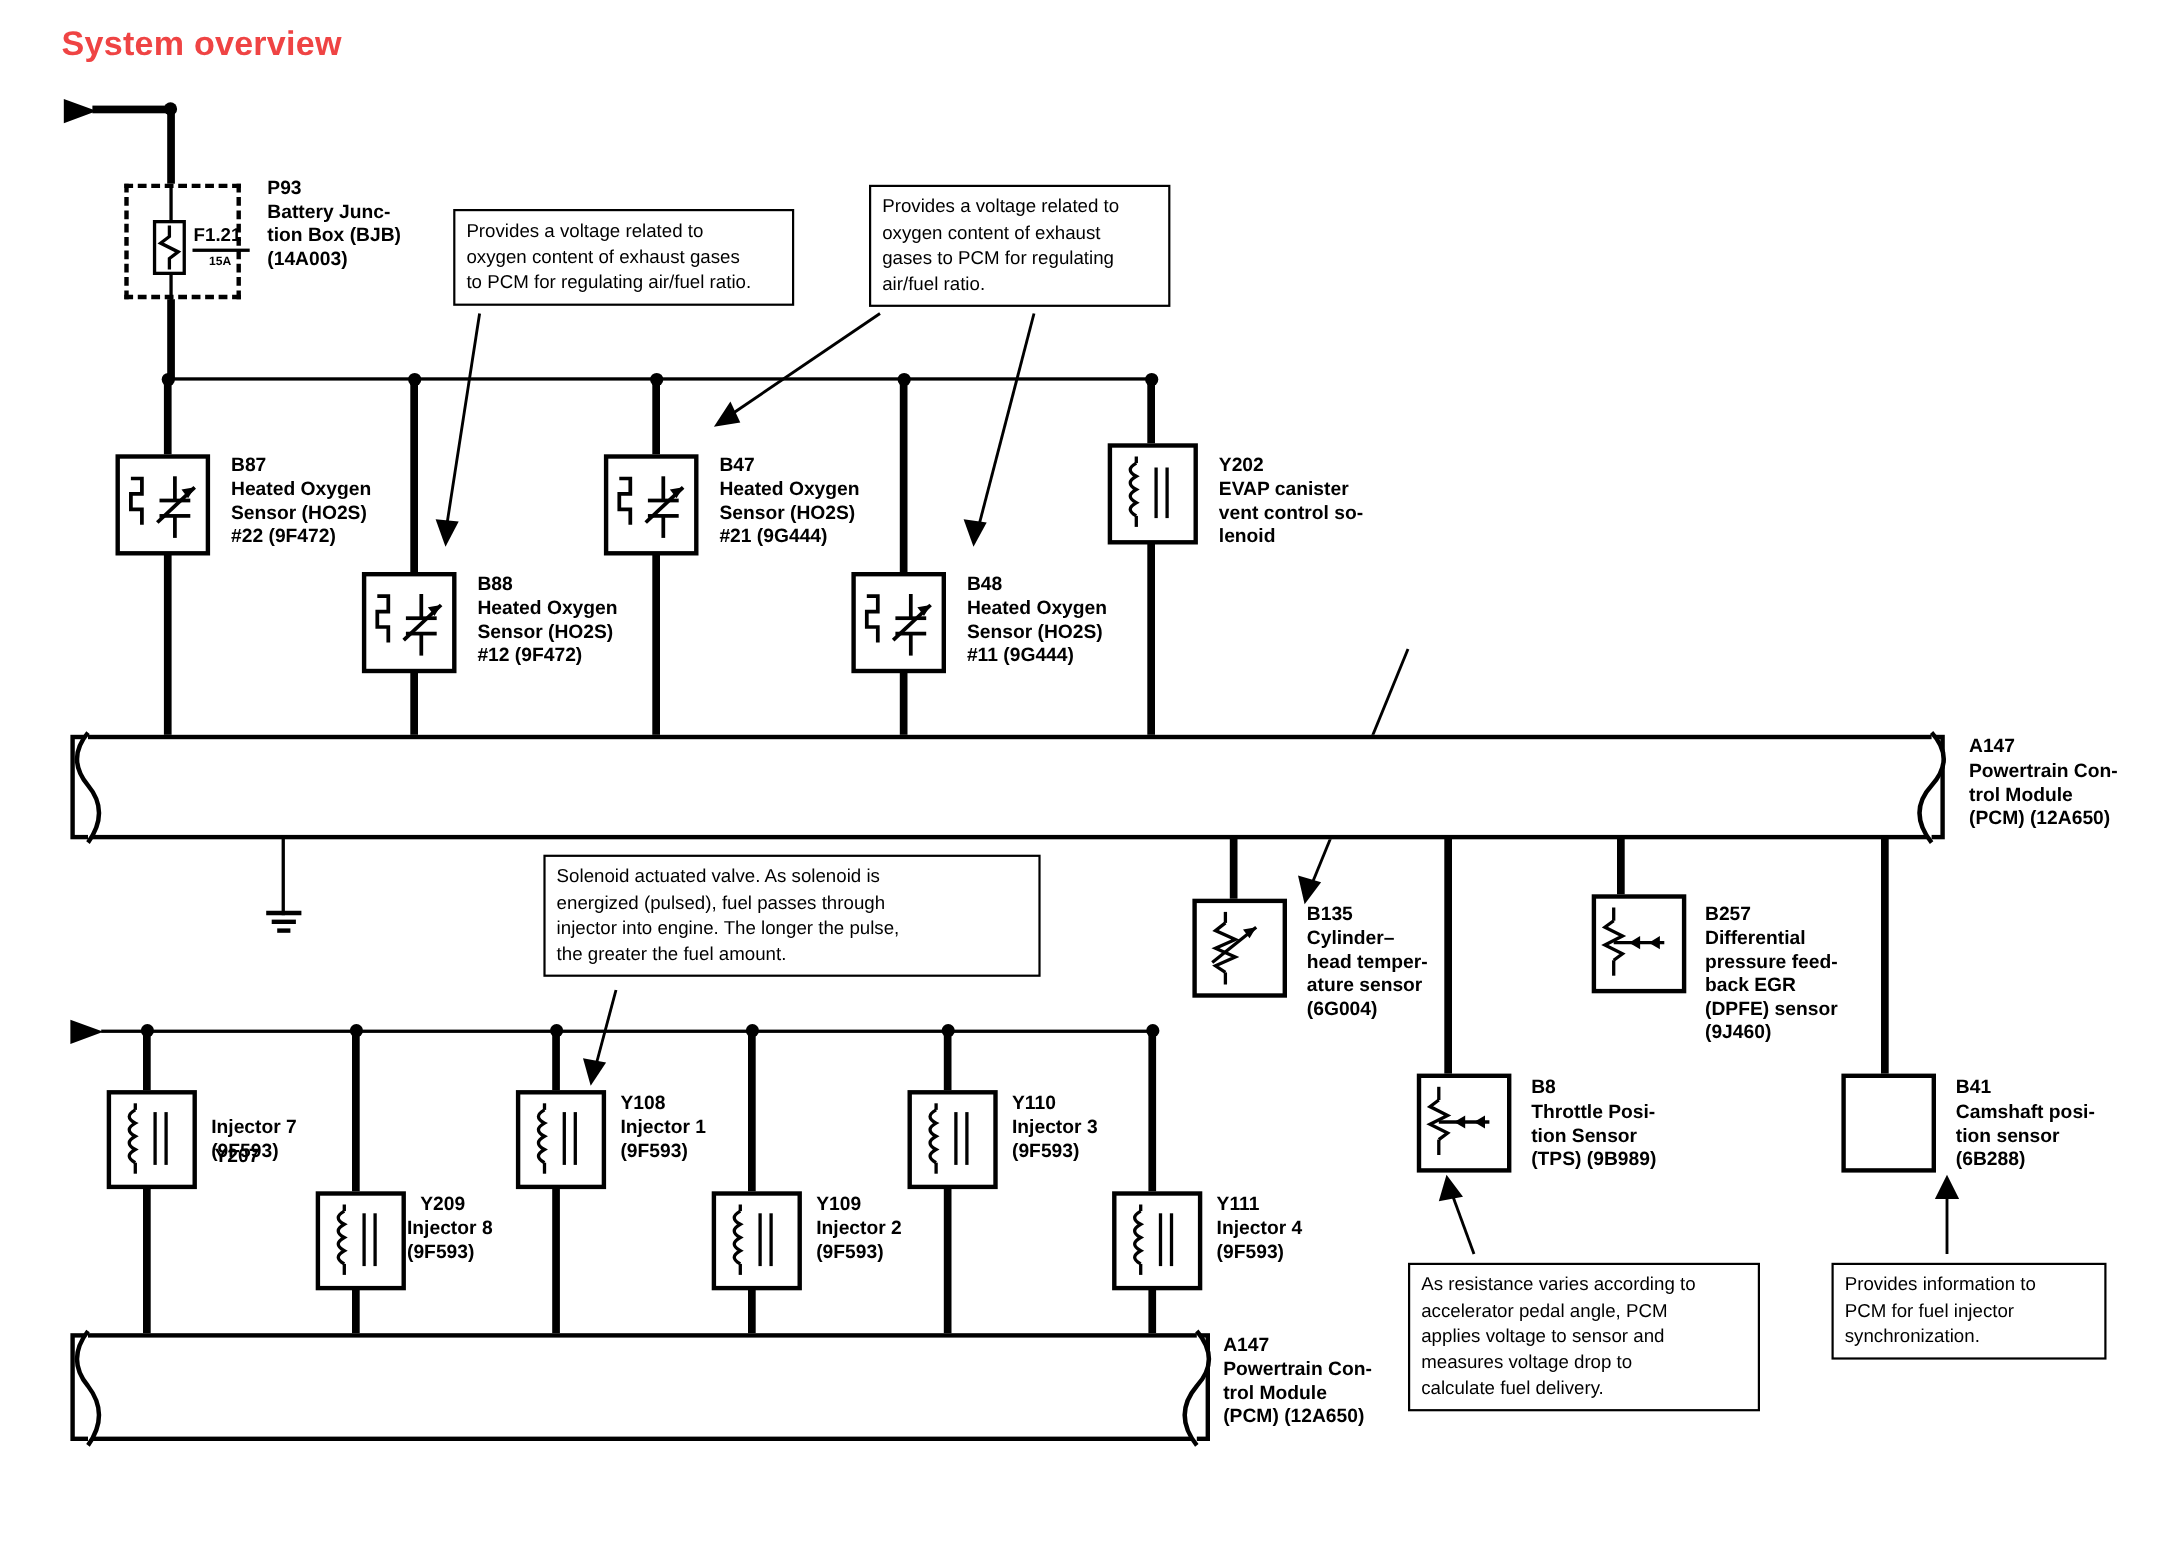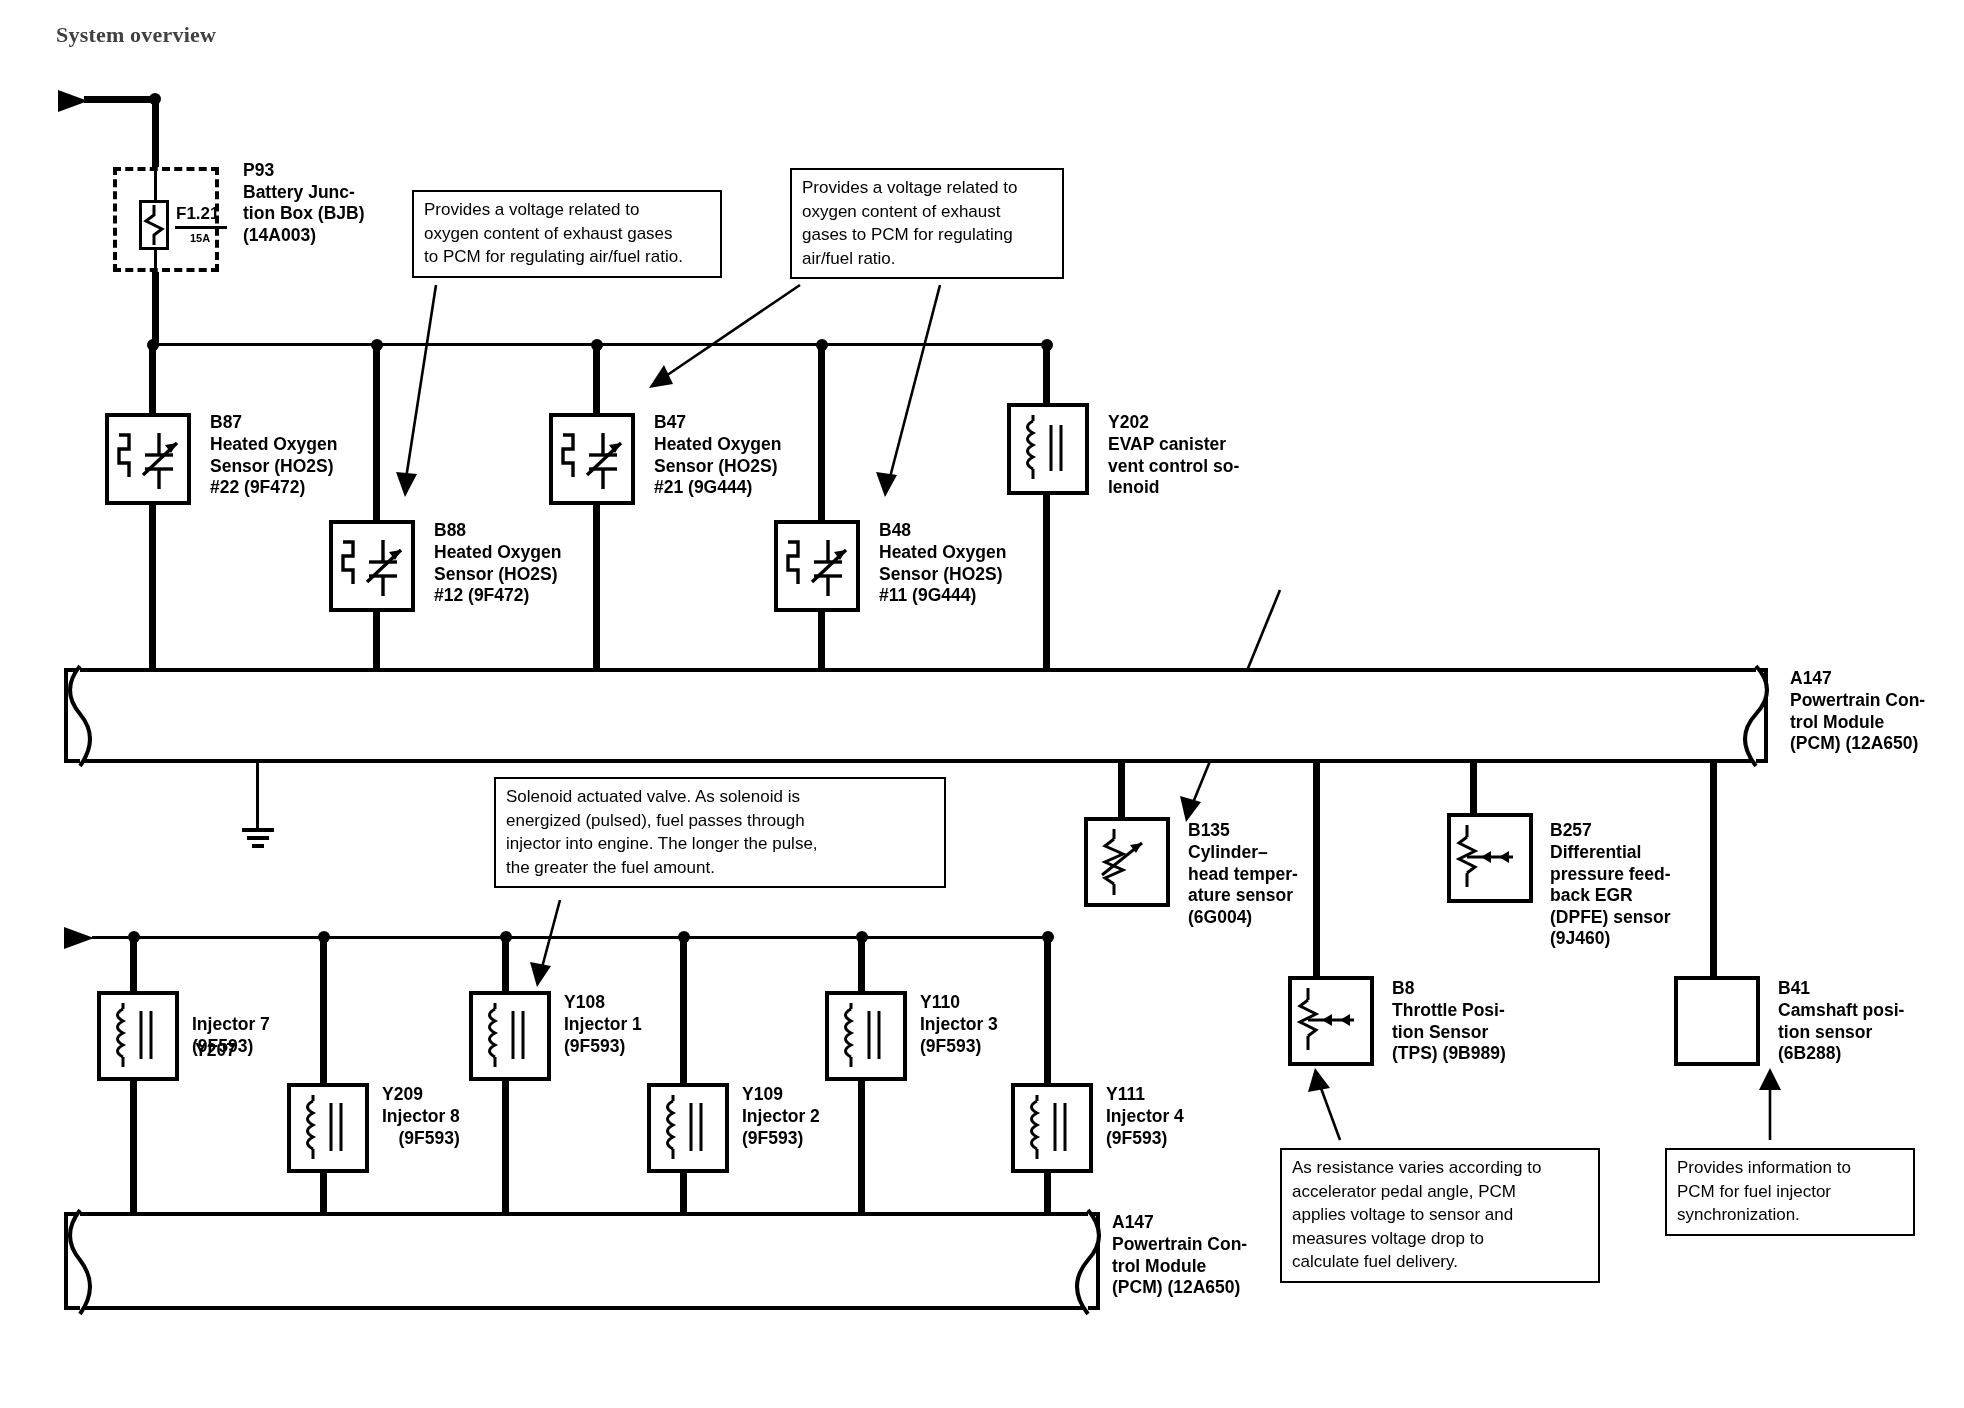--- a/index.html
+++ b/index.html
@@ -1,19 +1,19 @@
 <!DOCTYPE html>
 <html><head>
 <meta charset="utf-8">
 <style>
   html,body{margin:0;padding:0;background:#fff;}
   body{font-family:"Liberation Sans",sans-serif;-webkit-font-smoothing:none;}
   #sheet{position:relative;width:1964px;height:1408px;background:#fff;overflow:hidden;}
 
-  .ttl{position:absolute;font-weight:bold;font-size:22px;color:#404040;letter-spacing:.2px;font-family:Liberation Serif, serif;}
+  .ttl{position:absolute;font-weight:bold;font-size:31px;color:#ef4444;letter-spacing:.2px;}
 
   
   .abs{position:absolute;}
   .lbl{position:absolute;font-weight:bold;font-size:17.5px;line-height:21.5px;color:#000;white-space:pre;}
   .note{position:absolute;border:2.5px solid #000;background:#fff;
         font-size:17px;line-height:23.5px;color:#000;padding:6px 9px 7px 10px;
         font-weight:400;white-space:pre-line;box-sizing:border-box;}
 
   
   .wv{position:absolute;background:#000;width:7px;}
@@ -339,21 +339,21 @@
     <svg width="74" height="82">
       <path d="M22,14 q-11,6 0,12 q-11,6 0,12 q-11,6 0,12 q-11,6 0,12" stroke="#000" stroke-width="3" fill="none"></path>
       <line x1="22" y1="8" x2="22" y2="14" stroke="#000" stroke-width="3"></line>
       <line x1="22" y1="62" x2="22" y2="72" stroke="#000" stroke-width="3"></line>
       <line x1="40" y1="16" x2="40" y2="64" stroke="#000" stroke-width="3"></line>
       <line x1="50" y1="16" x2="50" y2="64" stroke="#000" stroke-width="3"></line>
     </svg>
   </div>
   <div class="wv" style="left:320px;top:1170px;height:48px;"></div>
   <div class="lbl" style="left:382px;top:1084px;">Y209</div>
-  <div class="lbl" style="left:382px;top:1106px;text-align:right;">Injector 8
+  <div class="lbl" style="left:370px;top:1106px;">Injector 8
 (9F593)</div>
 
   <div class="wv" style="left:680px;top:936px;height:150px;"></div>
   <div class="cbox" style="left:647px;top:1083px;width:82px;height:90px;">
     <svg width="74" height="82">
       <path d="M22,14 q-11,6 0,12 q-11,6 0,12 q-11,6 0,12 q-11,6 0,12" stroke="#000" stroke-width="3" fill="none"></path>
       <line x1="22" y1="8" x2="22" y2="14" stroke="#000" stroke-width="3"></line>
       <line x1="22" y1="62" x2="22" y2="72" stroke="#000" stroke-width="3"></line>
       <line x1="40" y1="16" x2="40" y2="64" stroke="#000" stroke-width="3"></line>
       <line x1="50" y1="16" x2="50" y2="64" stroke="#000" stroke-width="3"></line>

